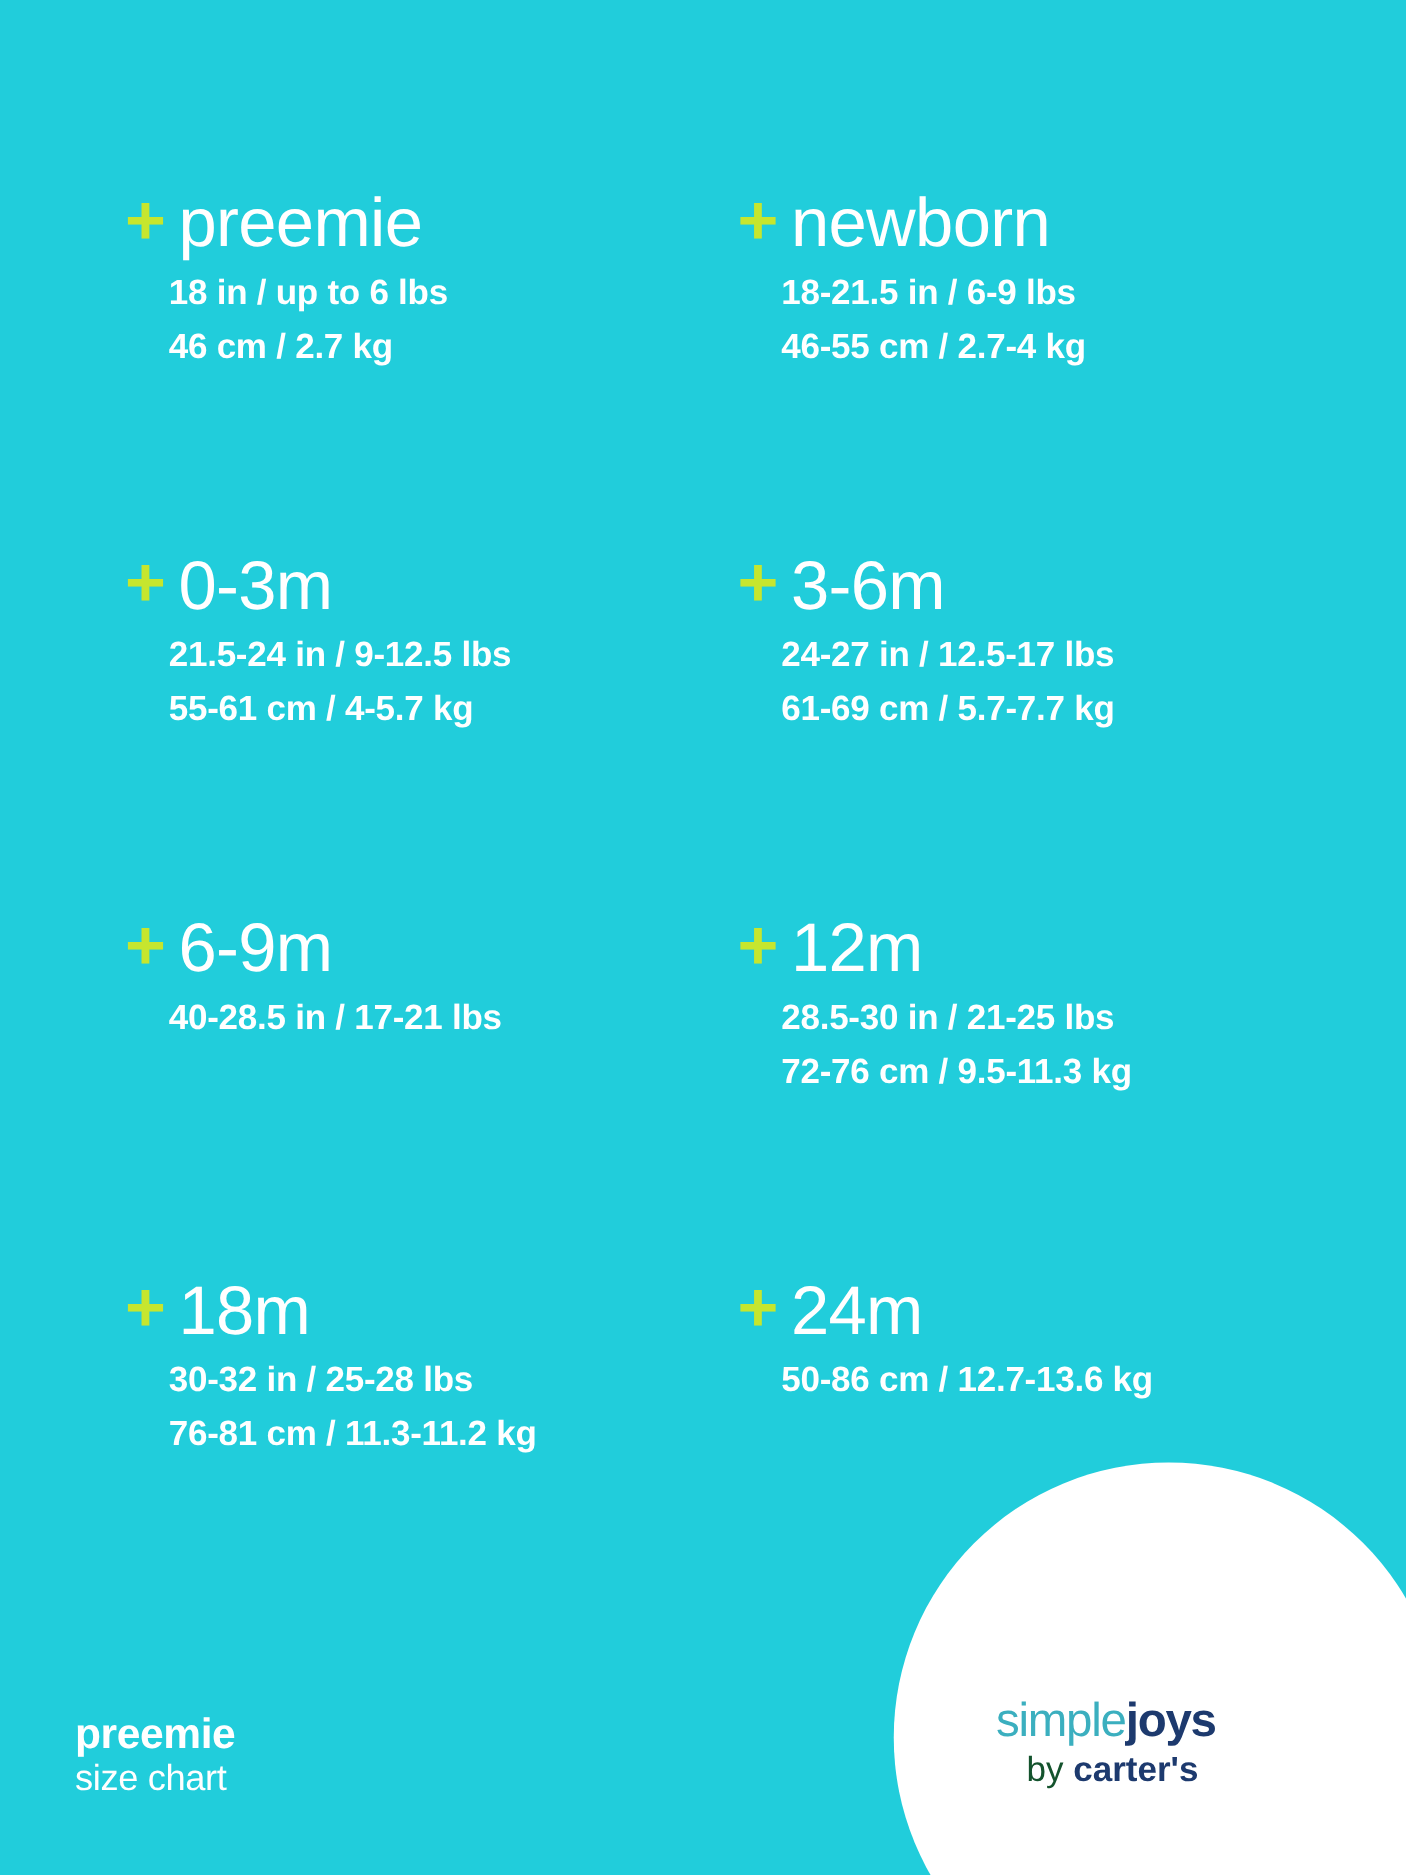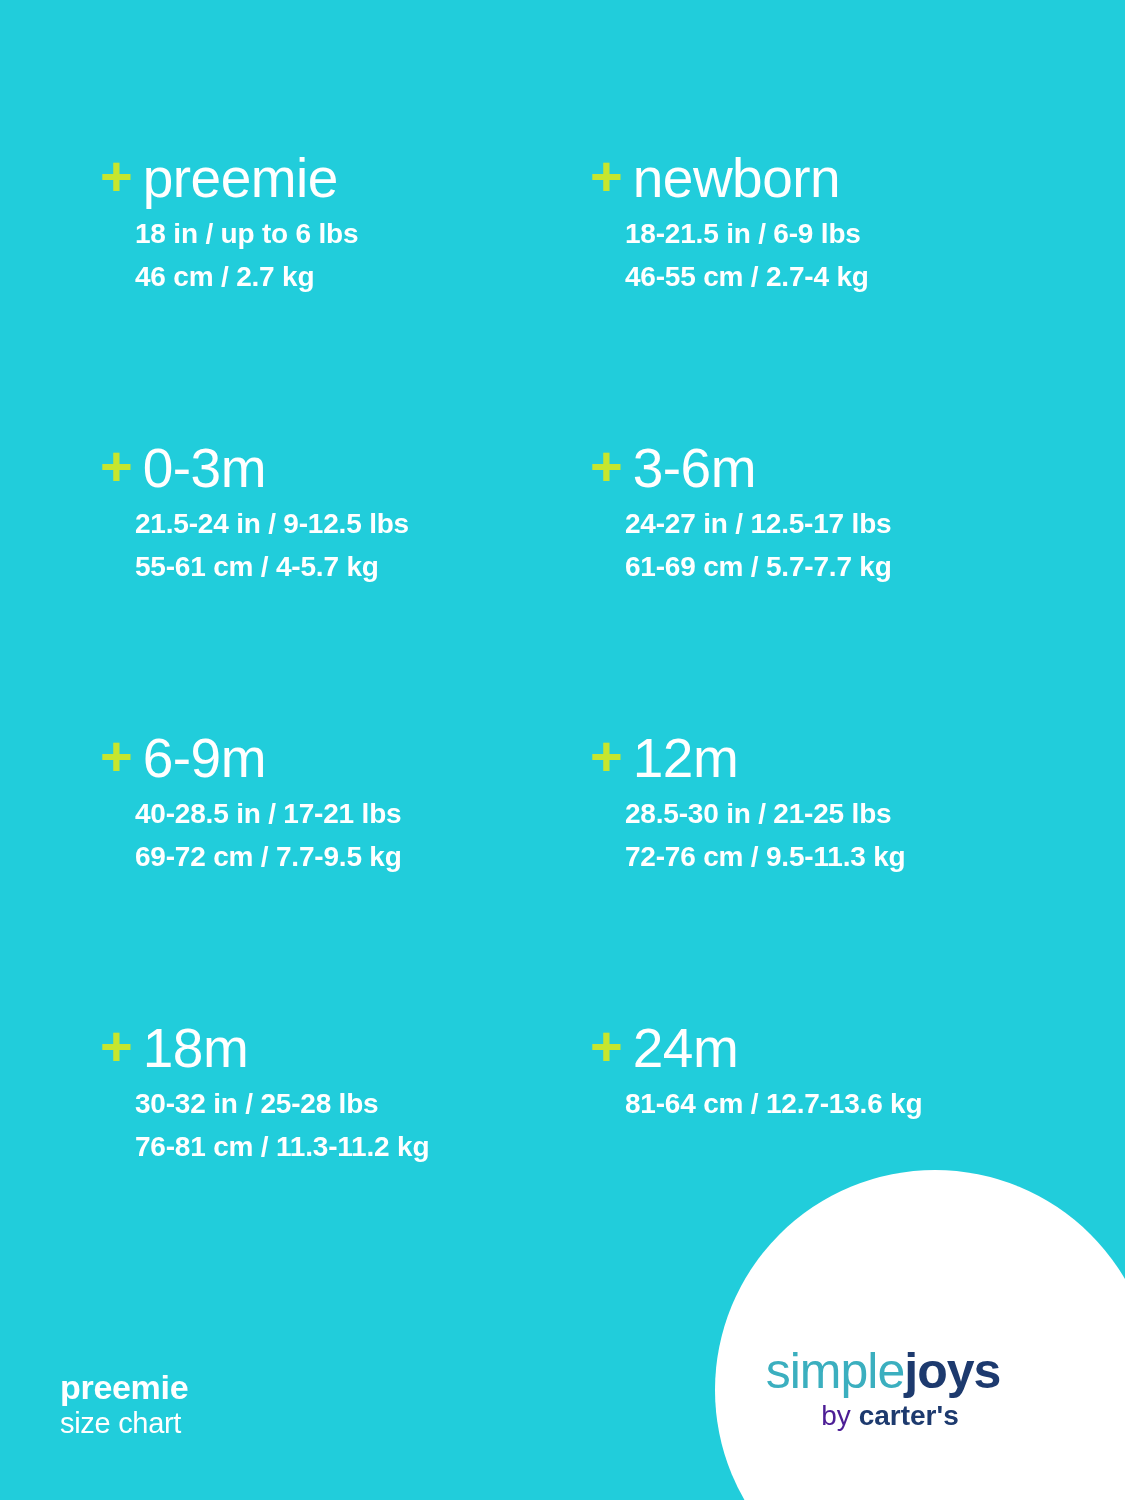--- a/index.html
+++ b/index.html
@@ -89,21 +89,21 @@
     border-radius: 50%;
   }
   .logo-inner {
     position: absolute;
     right: 70px;
     bottom: 70px;
     width: 330px;
     text-align: center;
   }
   .logo-main {
-    font-size: 50px;
+    font-size: 38px;
     line-height: 1;
     white-space: nowrap;
   }
   .logo-simple {
     color: #3BAFBF;
     font-weight: normal;
     letter-spacing: -1px;
   }
   .logo-joys {
     color: #1D3A6E;
@@ -116,21 +116,21 @@
     width: 0;
     height: 0;
   }
   .logo-sub {
     margin-top: 6px;
     font-size: 28px;
     line-height: 1;
     white-space: nowrap;
   }
   .logo-by {
-    color: #4c1d95;
+    color: #14532d;
     font-weight: normal;
   }
   .logo-carters {
     color: #1D3A6E;
     font-weight: bold;
   }
 </style>
 </head>
 <body>
 
@@ -173,21 +173,20 @@
       <div class="size-line">24-27 in / 12.5-17 lbs</div>
       <div class="size-line">61-69 cm / 5.7-7.7 kg</div>
     </div>
 
     <div class="size-block">
       <div class="size-head">
         <span class="plus">+</span>
         <span class="size-name">6-9m</span>
       </div>
       <div class="size-line">40-28.5 in / 17-21 lbs</div>
-      <div class="size-line">69-72 cm / 7.7-9.5 kg</div>
     </div>
 
     <div class="size-block">
       <div class="size-head">
         <span class="plus">+</span>
         <span class="size-name">12m</span>
       </div>
       <div class="size-line">28.5-30 in / 21-25 lbs</div>
       <div class="size-line">72-76 cm / 9.5-11.3 kg</div>
     </div>
@@ -199,21 +198,21 @@
       </div>
       <div class="size-line">30-32 in / 25-28 lbs</div>
       <div class="size-line">76-81 cm / 11.3-11.2 kg</div>
     </div>
 
     <div class="size-block">
       <div class="size-head">
         <span class="plus">+</span>
         <span class="size-name">24m</span>
       </div>
-      <div class="size-line">81-64 cm / 12.7-13.6 kg</div>
+      <div class="size-line">50-86 cm / 12.7-13.6 kg</div>
     </div>
 
   </div>
 
   <div class="footer-title">
     <div class="l1">preemie</div>
     <div class="l2">size chart</div>
   </div>
 
   <div class="logo-circle"></div>

